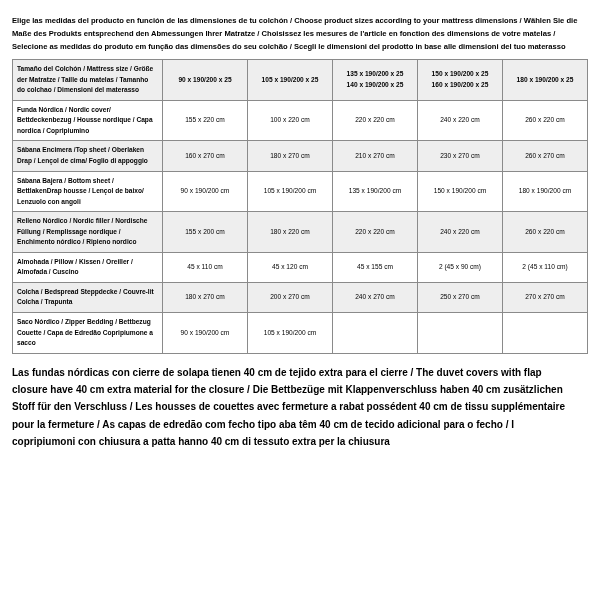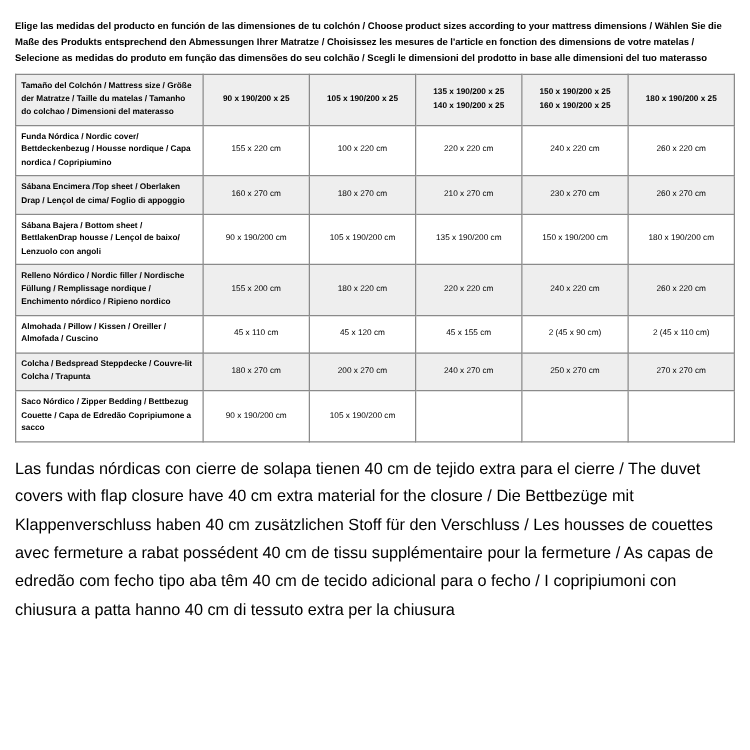--- a/index.html
+++ b/index.html
@@ -56,22 +56,22 @@
   tr.head td {
     font-weight: bold;
     vertical-align: middle;
   }
   tr.head td.val {
     font-weight: bold;
   }
   tr.shade td { background: #eeeeee; }
   tr.plain td { background: #ffffff; }
   .footer {
-    font-size: 13px;
-    font-weight: normal;
+    font-size: 10px;
+    font-weight: bold;
     color: #000;
     line-height: 1.74;
     padding: 10px 24px 0 12px;
   }
   .ml { white-space: pre-line; }
 </style>
 </head>
 <body>
 
 <div class="sheet">

